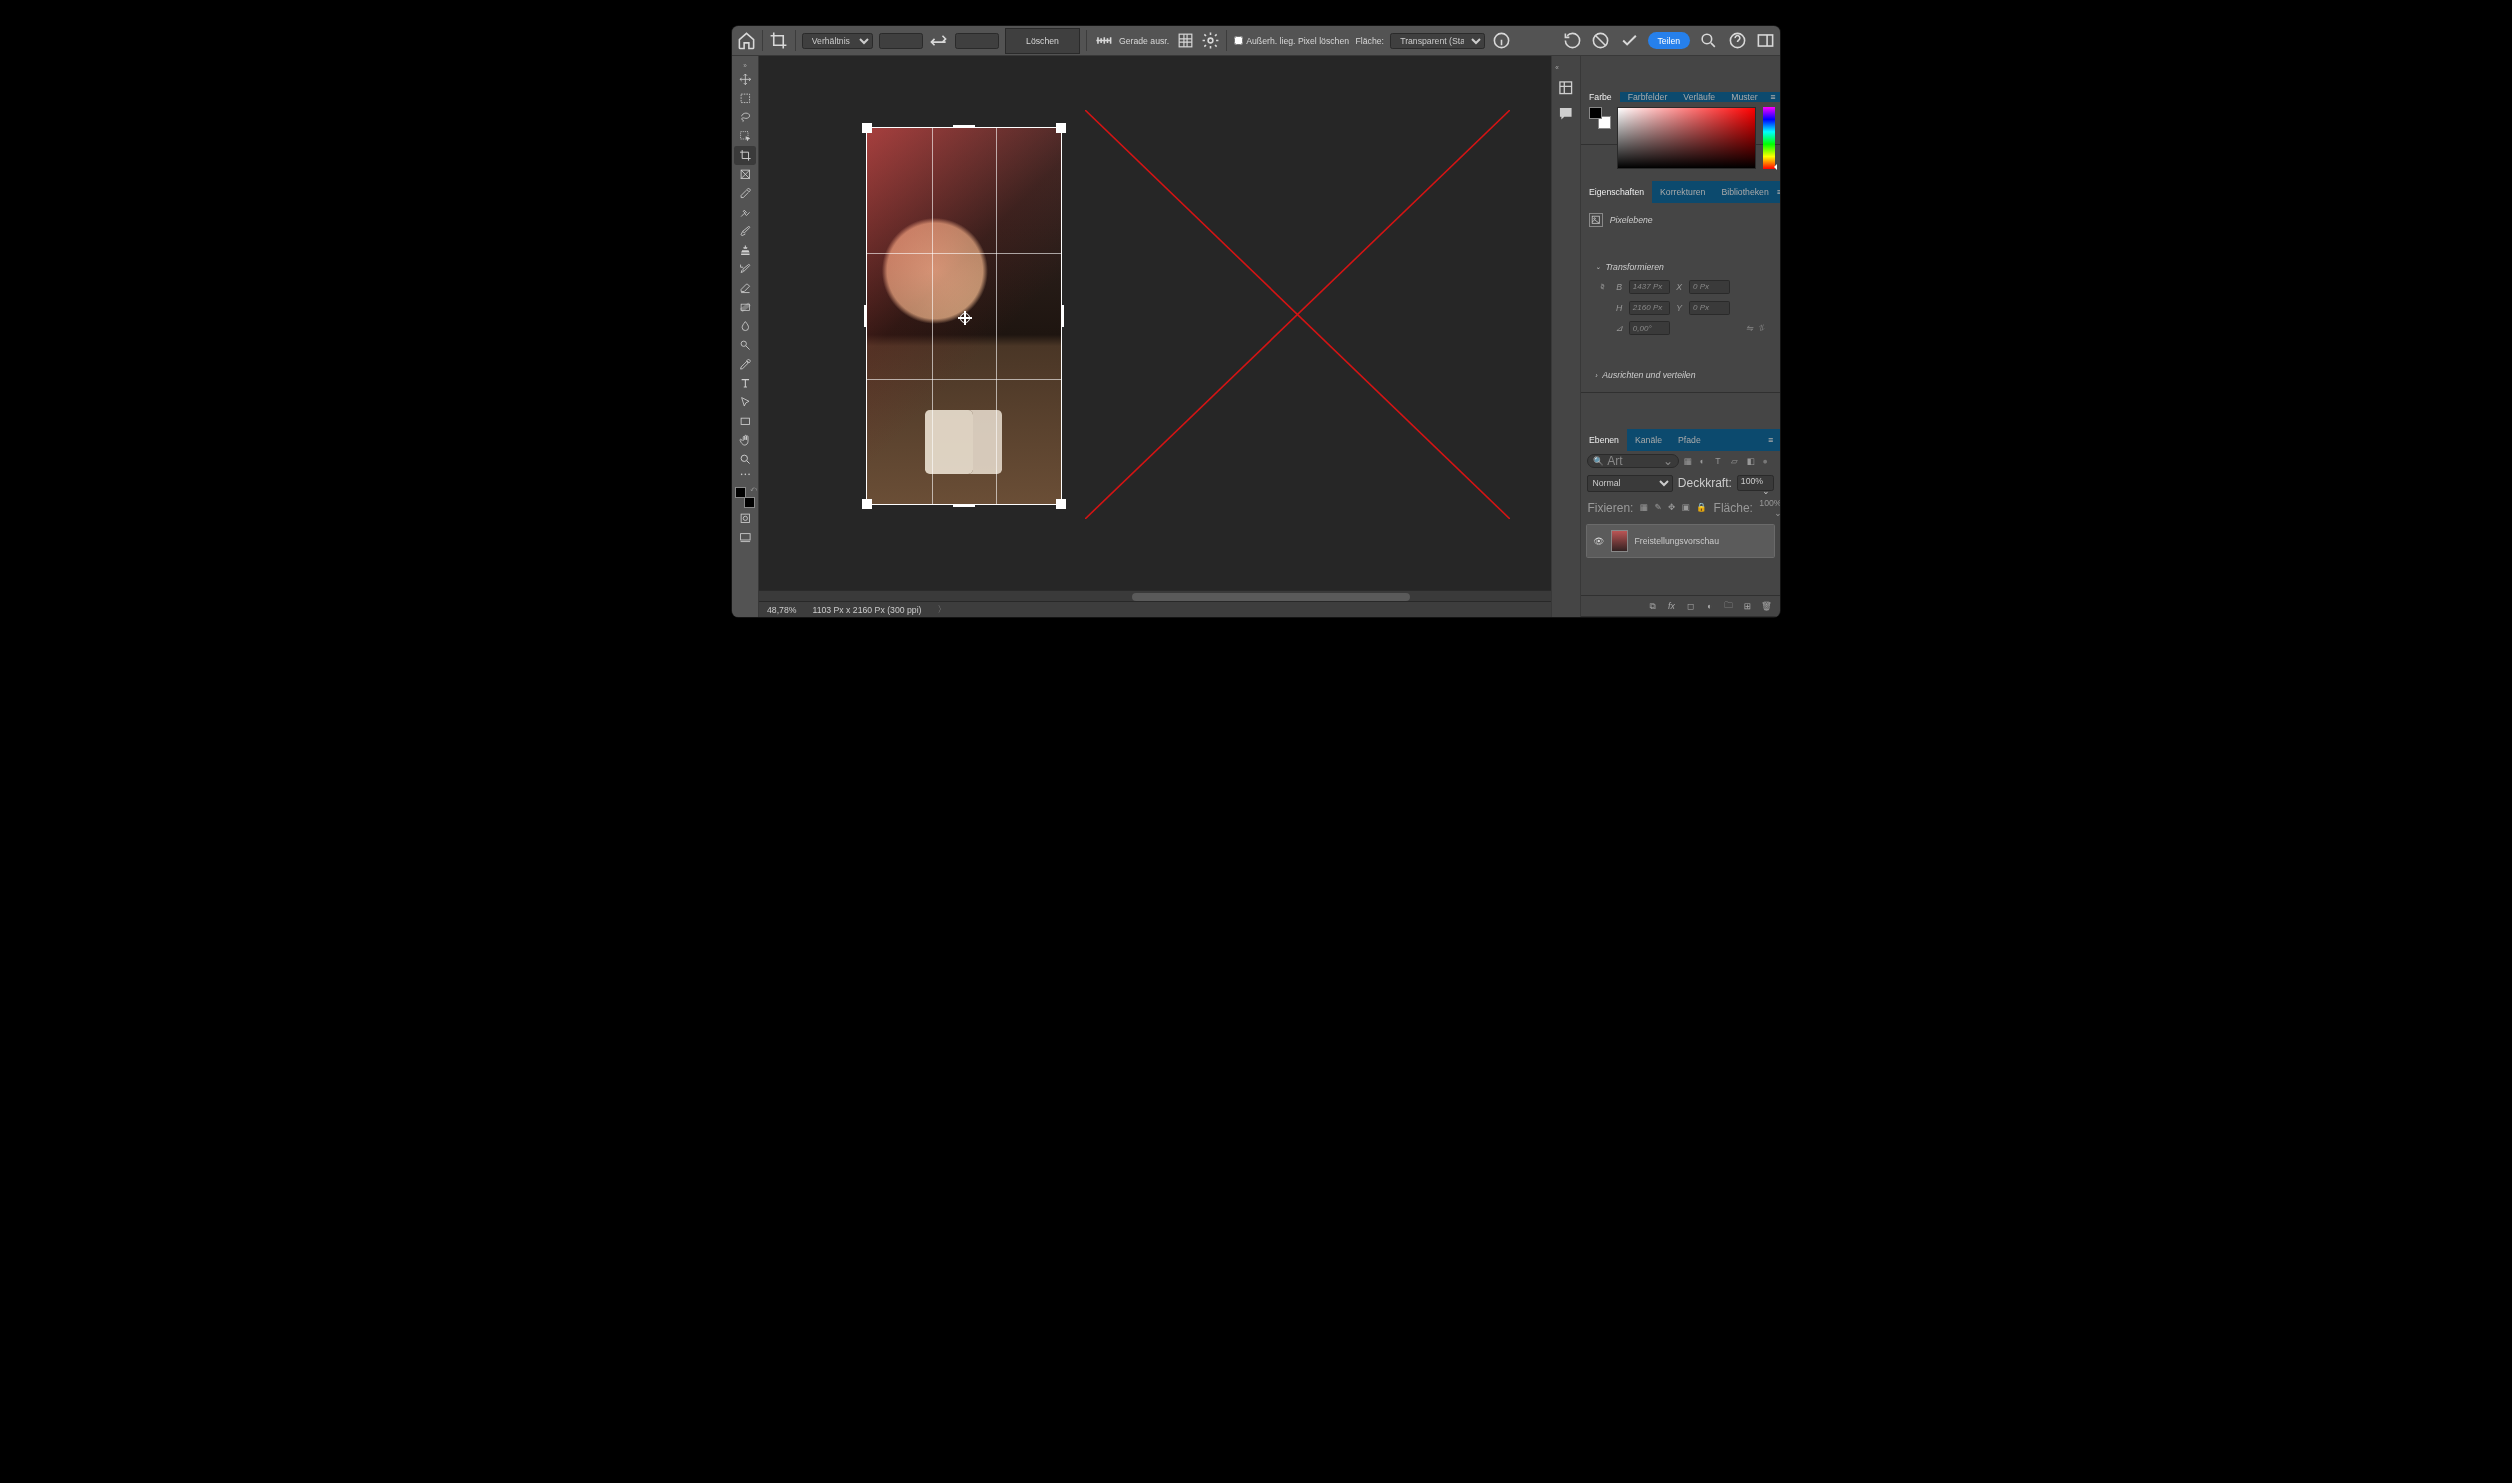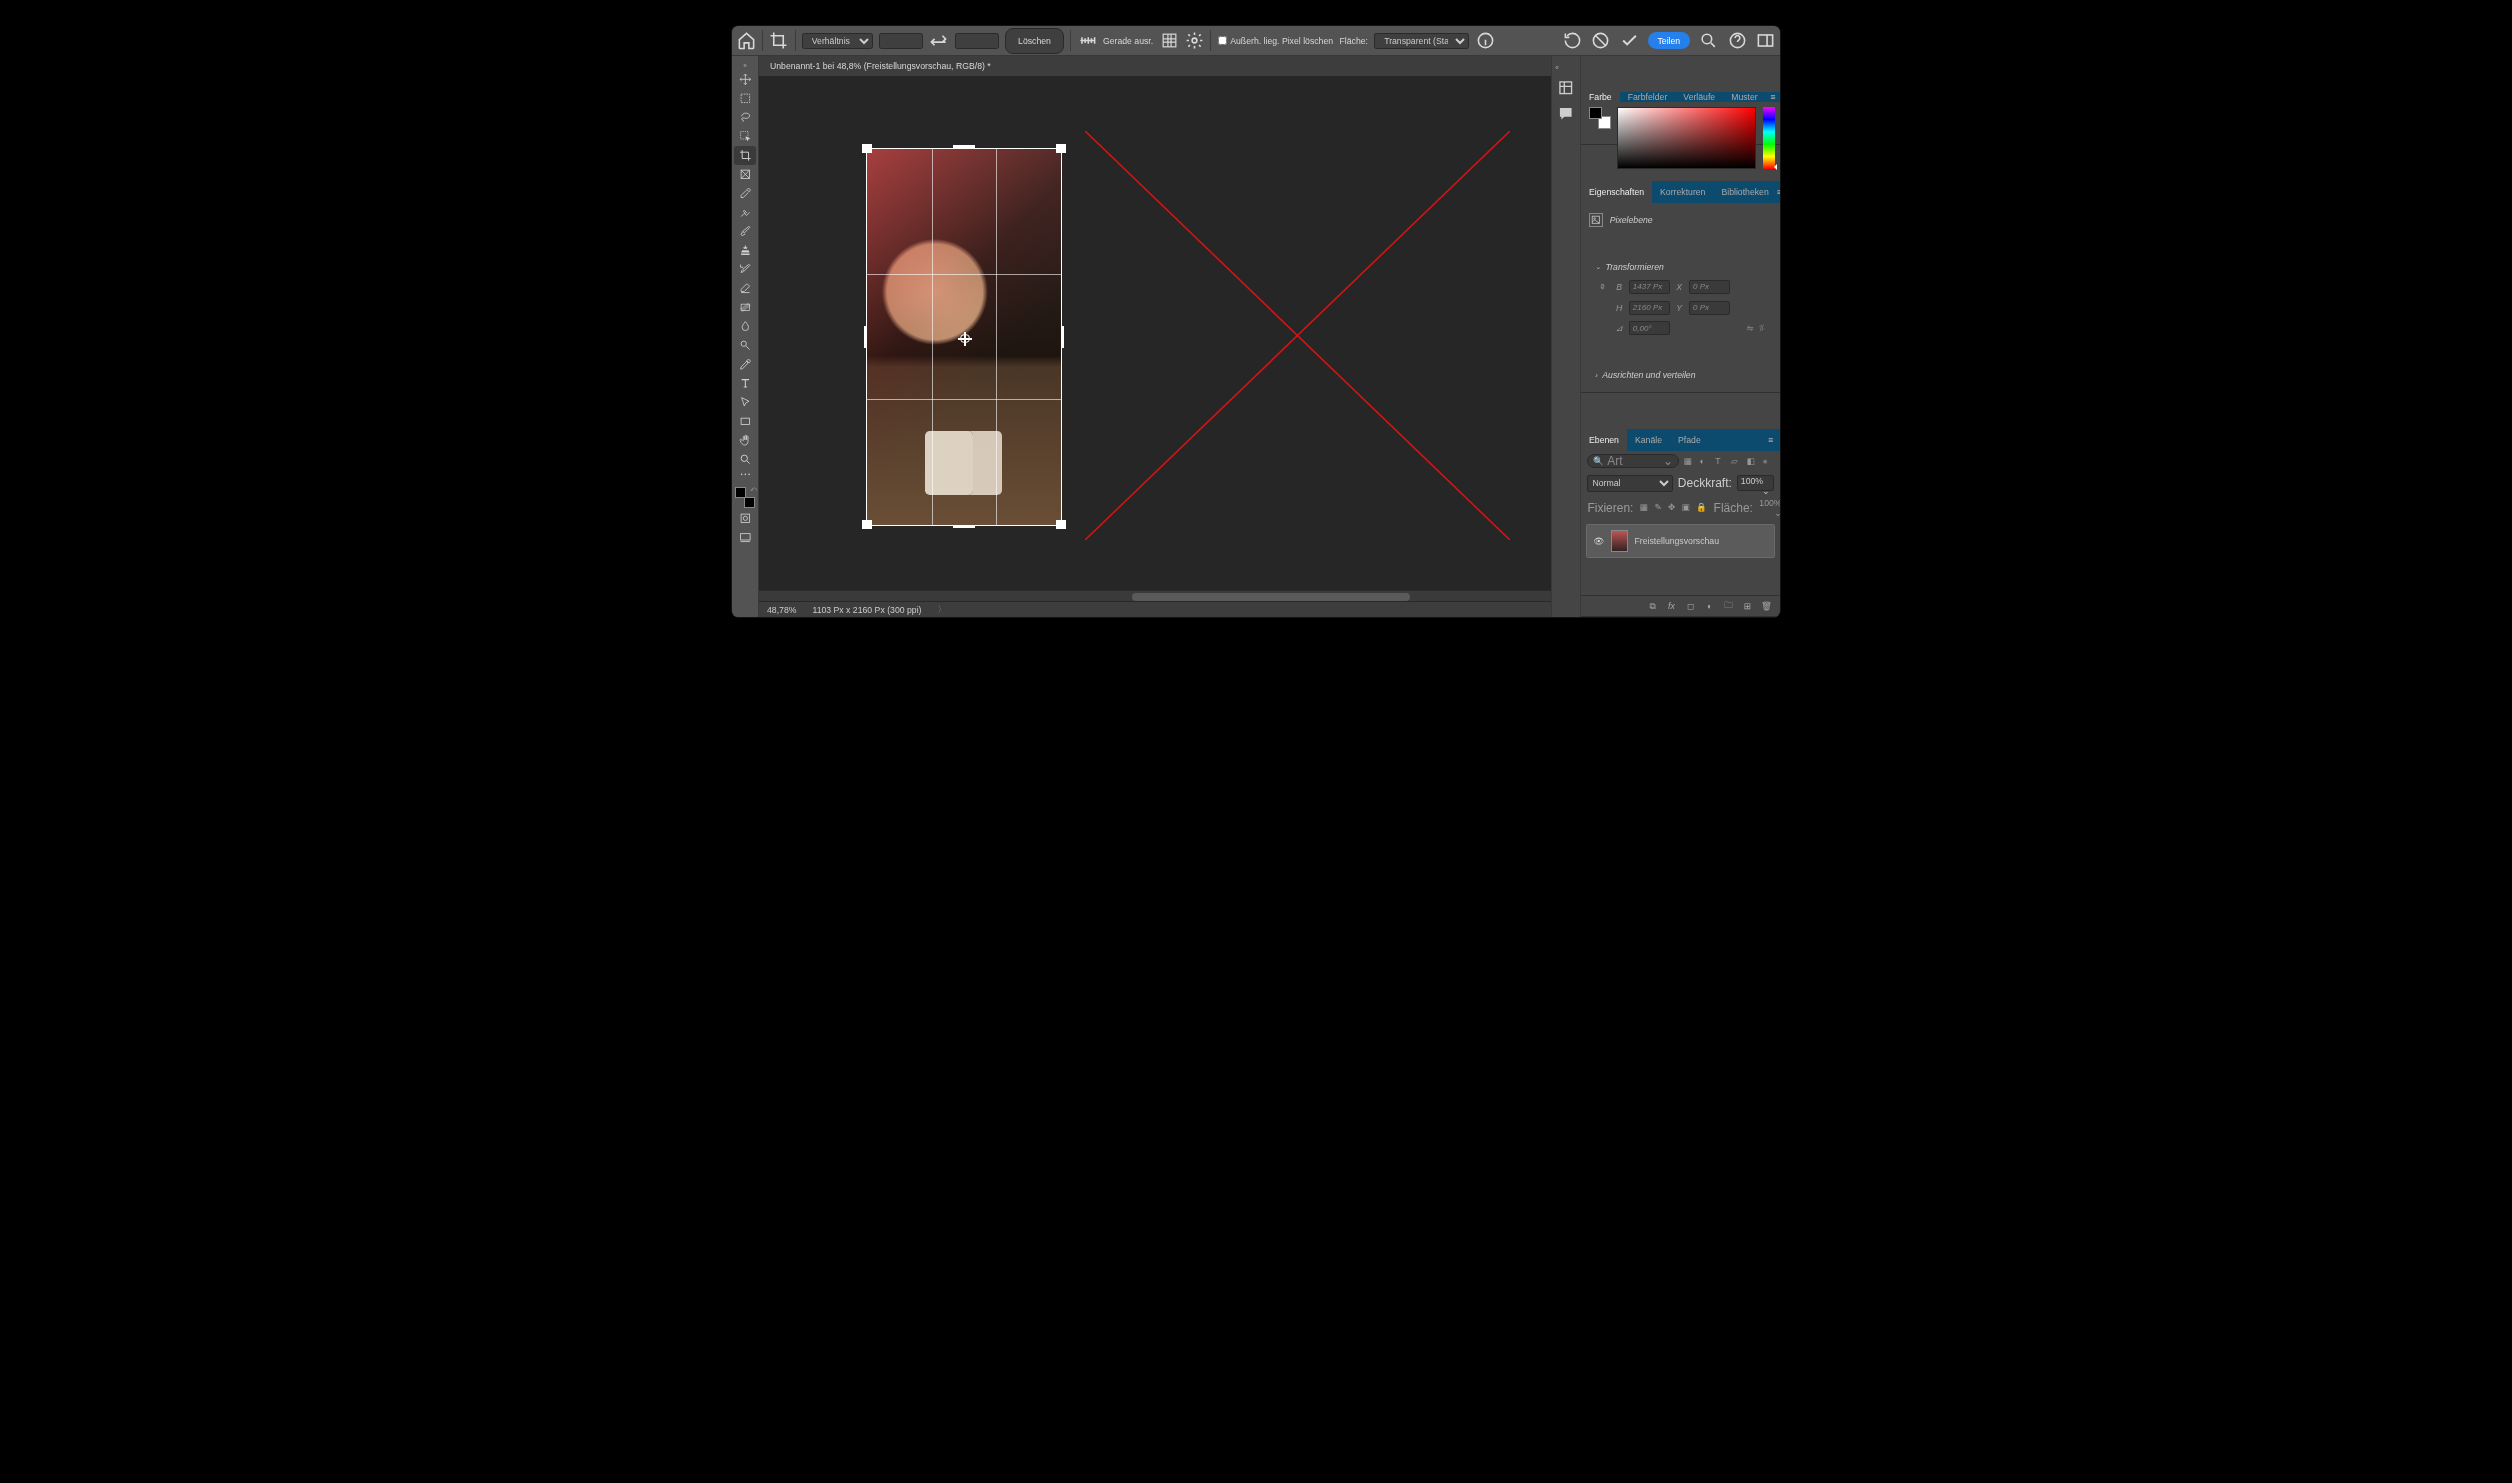--- a/index.html
+++ b/index.html
@@ -14,21 +14,21 @@
 .dot.red { background: #ff5f57; }
 .dot.yel { background: #febc2e; }
 .dot.grn { background: #28c840; }
 .title { position: absolute; left: 0; right: 0; text-align: center; font-size: 10.3px; color: #e8e8e8; pointer-events: none; }
 
 
 .optbar { height: 30px; background: #535353; border-bottom: 0.8px solid #383838; display: flex; align-items: center; padding: 0 4.8px; gap: 6.4px; font-size: 8.7px; color: #d8d8d8; }
 .optbar .ico { width: 19px; height: 19px; display: flex; align-items: center; justify-content: center; color: #d8d8d8; }
 .optbar select, .optbar .txt { background: #3f3f3f; border: 0.8px solid #2a2a2a; color: #ccc; height: 16px; border-radius: 2.4px; padding: 0 4.8px; font-size: 8.7px; }
 .optbar .txt { width: 44px; }
-.optbar .btn { background: #3f3f3f; border: 0.8px solid #2a2a2a; color: #d8d8d8; height: 26px; border-radius: 8px; padding: 0 12px; font-size: 8.7px; cursor: pointer; }
+.optbar .btn { background: #3f3f3f; border: 0.8px solid #2a2a2a; color: #d8d8d8; height: 26px; border-radius: 0; padding: 0 20px; font-size: 8.7px; cursor: pointer; }
 .optbar .chk { display: flex; align-items: center; gap: 3.2px; }
 .optbar input[type=checkbox] { width: 9.5px; height: 9.5px; }
 .optbar .sep { width: 0.8px; height: 20.6px; background: #3c3c3c; }
 .opt-right { margin-left: auto; display: flex; align-items: center; gap: 9.5px; }
 .teilen { background: #2680eb; color: #fff; border: none; height: 17.5px; border-radius: 8.7px; padding: 0 9.5px; font-size: 8.7px; cursor: pointer; }
 
 
 .main { flex: 1; display: flex; min-height: 0; }
 
 
@@ -362,23 +362,20 @@
           </div>
       <div class="tool">
             <svg viewBox="0 0 24 24" fill="none" stroke="currentColor" stroke-width="1.6">
               <rect x="3" y="5" width="18" height="12"></rect>
               <path d="M3 20h18"></path>
             </svg>
           </div>
     </div>
 
     <div class="docwrap">
-      <div class="doctab">
-            <span>Unbenannt-1 bei 48,8% (Freistellungsvorschau, RGB/8) *</span>
-          </div>
       <div class="canvas-area">
 
         <div class="cropbox" id="cropbox" style="left: 107px; top: 71px; width: 196px; height: 378px;">
           <div class="photo"></div>
           <div class="grid-v" style="left:33.33%"></div>
           <div class="grid-v" style="left:66.66%"></div>
           <div class="grid-h" style="top:33.33%"></div>
           <div class="grid-h" style="top:66.66%"></div>
           <div class="crosshair" style="left:91px; top:183px">
                 <div class="ring"></div>

